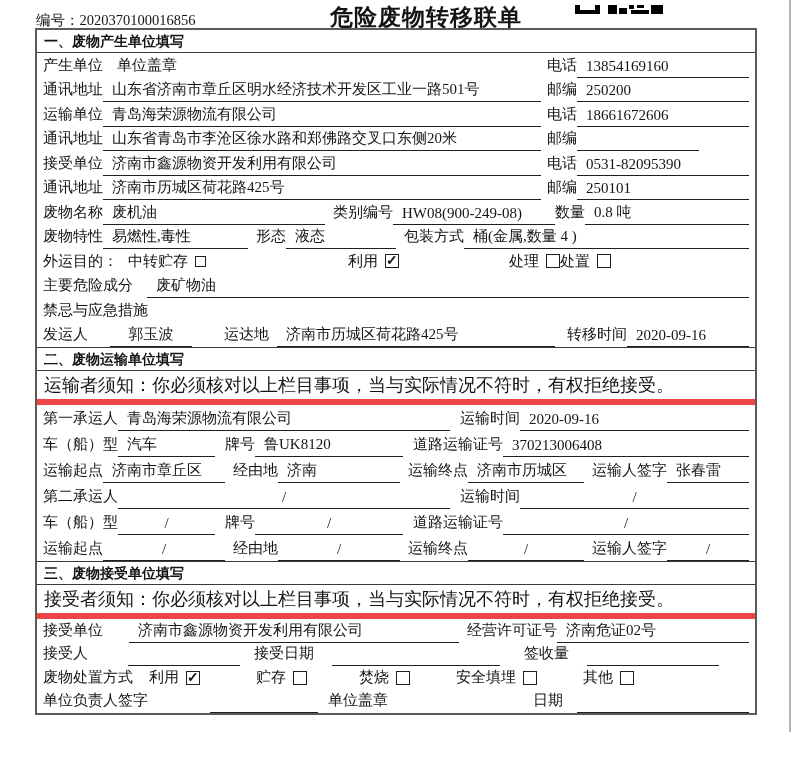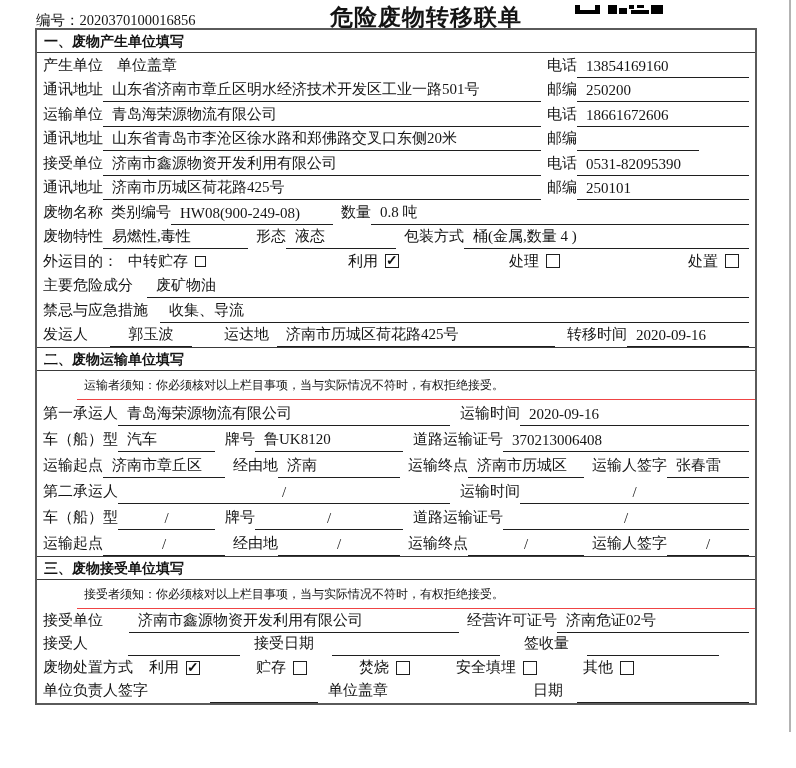--- a/index.html
+++ b/index.html
@@ -8,21 +8,21 @@
   .page-edge{position:absolute;top:0;bottom:0;width:2px;background:#b3b3b3;}
   .doc-number{position:absolute;left:36px;top:11px;font-size:14.5px;white-space:nowrap;}
   .doc-title{position:absolute;left:330px;top:2px;font-size:23px;font-weight:bold;
              font-family:"Liberation Sans","DejaVu Sans",sans-serif;letter-spacing:1px;white-space:nowrap;}
   .qr-frag{position:absolute;left:575px;top:0;}
   .form-table{position:absolute;left:35px;top:28px;width:722px;border:2px solid #5a5a5a;box-sizing:border-box;background:#fff;}
   .sec-title{font-family:"Liberation Sans","DejaVu Sans",sans-serif;font-weight:bold;font-size:14px;
              padding:3px 7px 2px 7px;height:17px;line-height:17px;
              border-bottom:1.5px solid #3a3a3a;box-sizing:content-box;}
   .sec-title.mid{border-top:1.5px solid #3a3a3a;}
-  .notice{font-size:12px;padding:0 7px;height:28px;line-height:28px;border-bottom:1px solid #ef4444;white-space:nowrap;margin-left:40px;}
+  .notice{font-size:18px;padding:0 7px;height:28px;line-height:28px;border-bottom:6px solid #ef4444;white-space:nowrap;}
   .row{display:flex;align-items:flex-end;padding:0 6px;height:24.5px;font-size:15px;box-sizing:border-box;}
   .s2 .row{height:26px;}
   .s3 .row{height:23.5px;}
   .row.cbrow{align-items:center;}
   .lbl{white-space:nowrap;padding-bottom:3px;flex:none;}
   .val{border-bottom:1px solid #1f1f1f;padding:0 4px 2px 9px;white-space:nowrap;overflow:hidden;
        flex:none;box-sizing:border-box;min-height:17px;}
   .val.ctr{text-align:center;padding-left:4px;}
   .flex1{flex:1 1 auto;}
   .sp{flex:1 1 auto;}
@@ -102,23 +102,24 @@
 
       <div class="row">
         <span class="lbl">通讯地址</span>
         <span class="val" style="width:438px">济南市历城区荷花路425号</span>
         <span class="lbl" style="margin-left:6px">邮编</span>
         <span class="val flex1">250101</span>
       </div>
 
       <div class="row">
         <span class="lbl">废物名称</span>
+        <span class="val" style="width:222px">废机油</span>
         <span class="lbl" style="margin-left:8px">类别编号</span>
         <span class="val" style="width:162px">HW08(900-249-08)</span>
-        <span class="lbl" style="margin-left:8px">数量</span>
+        <span class="lbl" style="margin-left:0">数量</span>
         <span class="val flex1">0.8 吨</span>
       </div>
 
       <div class="row">
         <span class="lbl">废物特性</span>
         <span class="val" style="width:145px">易燃性,毒性</span>
         <span class="lbl" style="margin-left:8px">形态</span>
         <span class="val" style="width:110px">液态</span>
         <span class="lbl" style="margin-left:8px">包装方式</span>
         <span class="val flex1">桶(金属,数量 4 )</span>
@@ -131,34 +132,33 @@
             <span class="cb small"></span>
           </span>
         <span class="opt" style="margin-left:142px">
             <span>利用</span>
             <span class="cb checked"></span>
           </span>
         <span class="opt" style="margin-left:110px">
             <span>处理</span>
             <span class="cb"></span>
           </span>
-        <span class="opt" style="margin-left:128px">
+        <span class="opt" style="">
             <span>处置</span>
             <span class="cb"></span>
           </span>
       </div>
 
       <div class="row">
         <span class="lbl">主要危险成分</span>
         <span class="val flex1" style="margin-left:14px">废矿物油</span>
       </div>
 
       <div class="row">
         <span class="lbl">禁忌与应急措施</span>
-        <span class="val flex1" style="margin-left:12px">收集、导流</span>
       </div>
 
 
       <div class="row">
         <span class="lbl">发运人</span>
         <span class="val ctr" style="width:82px;margin-left:22px">郭玉波</span>
         <span class="lbl" style="margin-left:32px">运达地</span>
         <span class="val" style="width:278px;margin-left:8px">济南市历城区荷花路425号</span>
         <span class="lbl" style="margin-left:12px">转移时间</span>
         <span class="val flex1">2020-09-16</span>

